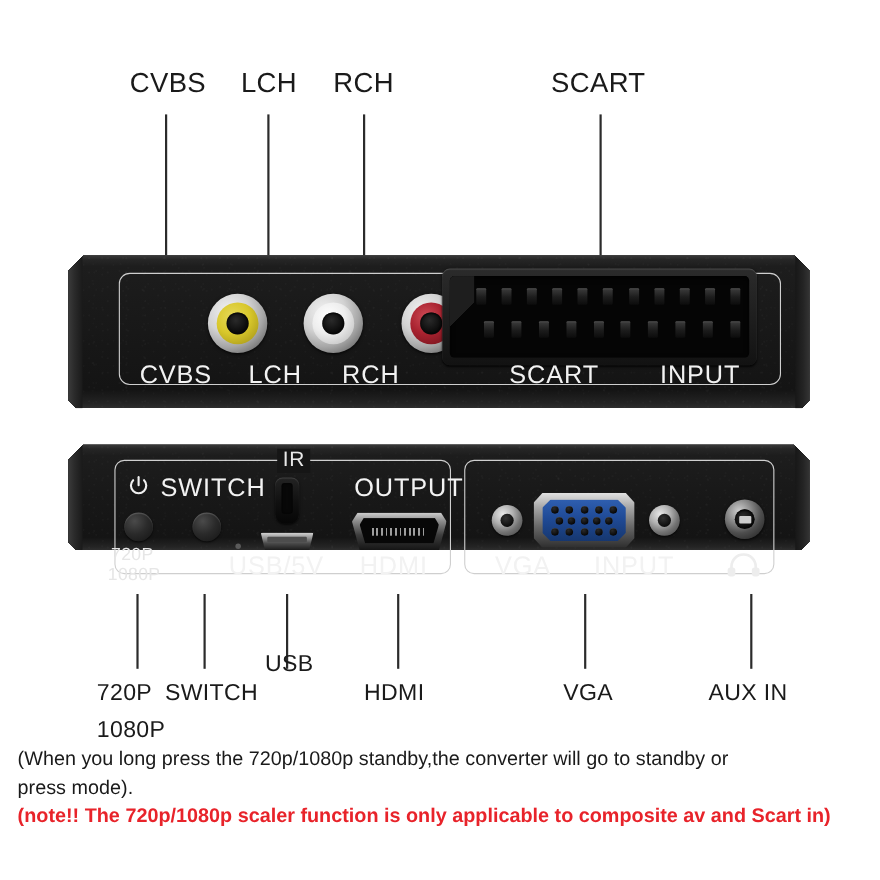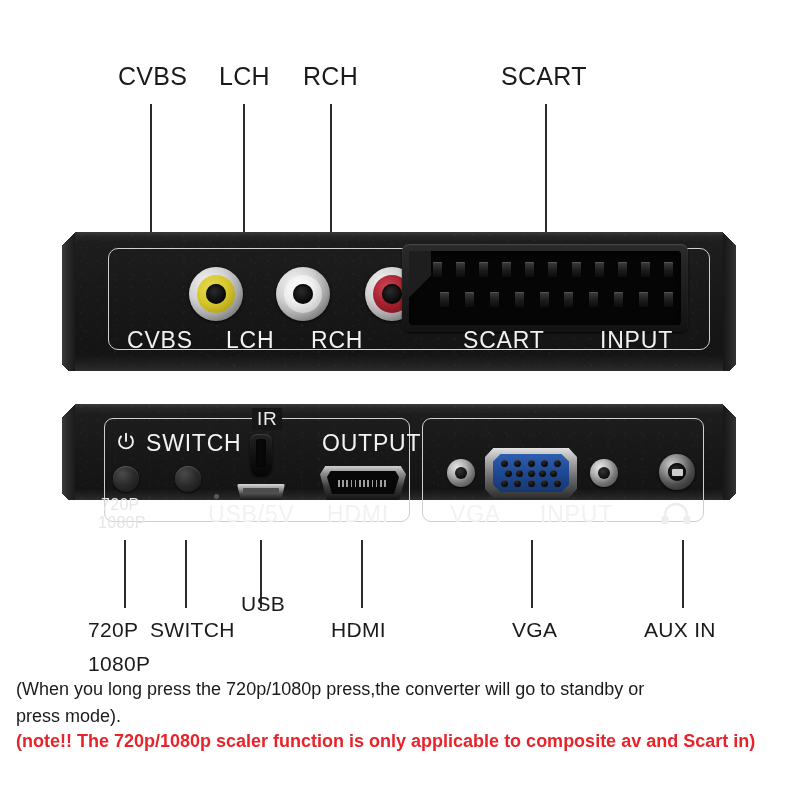--- a/index.html
+++ b/index.html
@@ -489,17 +489,17 @@
   <div class="leader" style="left:682px; top:540px; height:68px;"></div>
 
   <div class="callout small" style="left:88px;  top:618px;">720P</div>
   <div class="callout small" style="left:88px;  top:652px;">1080P</div>
   <div class="callout small" style="left:150px; top:618px;">SWITCH</div>
   <div class="callout small" style="left:241px; top:592px;">USB</div>
   <div class="callout small" style="left:331px; top:618px;">HDMI</div>
   <div class="callout small" style="left:512px; top:618px;">VGA</div>
   <div class="callout small" style="left:644px; top:618px;">AUX IN</div>
 
-  <div class="note" style="left:16px; top:676px; width:700px;">(When you long press the 720p/1080p press,the converter will go to standby or</div>
+  <div class="note" style="left:16px; top:676px; width:700px;">(When you long press the 720p/1080p standby,the converter will go to standby or</div>
   <div class="note" style="left:16px; top:703px; width:700px;">press mode).</div>
   <div class="note-red" style="left:16px; top:731px;">(note!! The 720p/1080p scaler function is only applicable to composite av and Scart in)</div>
 
 </div>
 
 </body></html>

